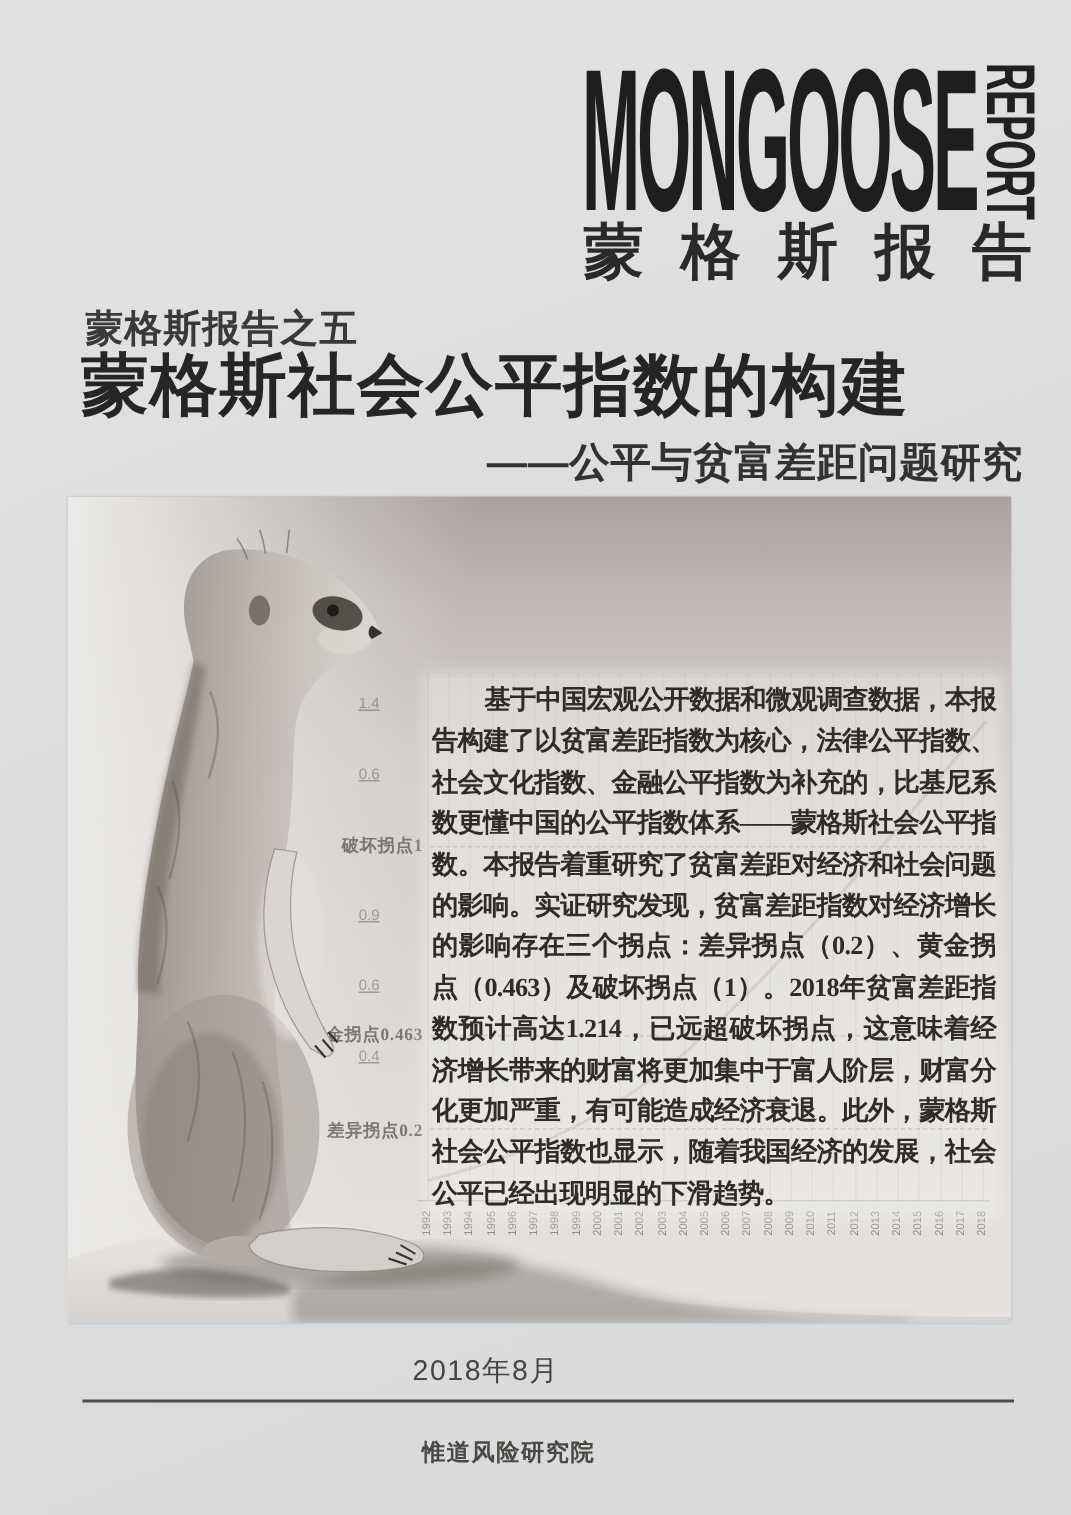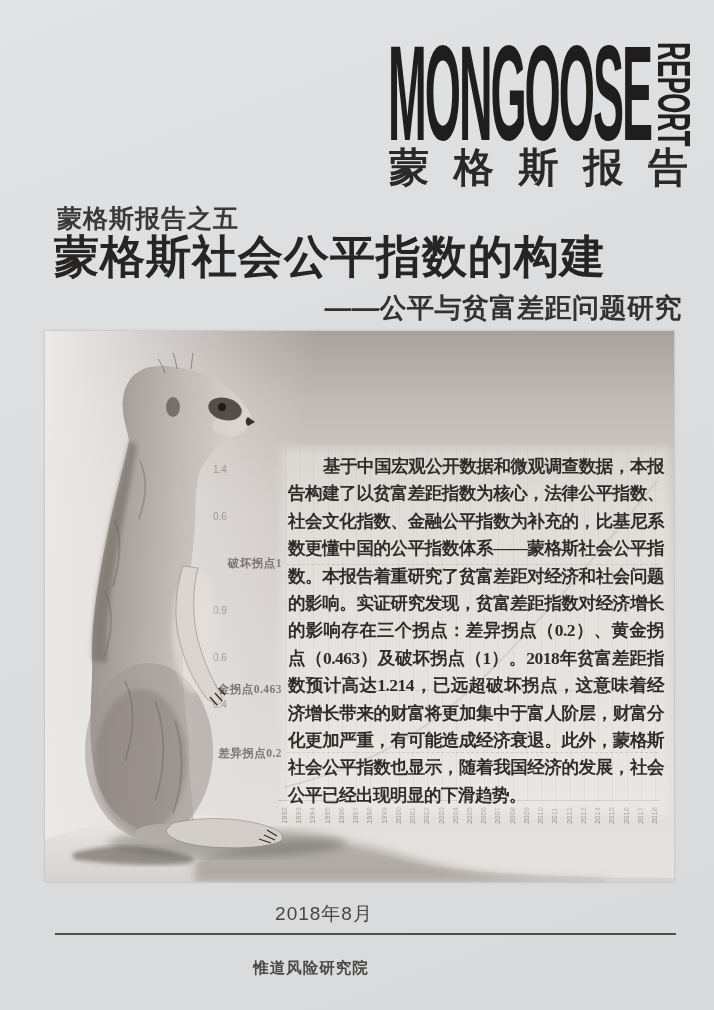--- a/index.html
+++ b/index.html
@@ -58,21 +58,21 @@
   .chart-layer{position:absolute;left:0;top:0;width:629px;height:551px;}
   .gridline{position:absolute;top:118px;height:352px;width:1px;background:rgba(95,92,88,0.10);}
   .x-axis{position:absolute;left:233px;top:469px;width:382px;height:1px;background:rgba(95,92,88,0.28);}
   .year-label{
     position:absolute;font-size:7.5px;color:rgba(85,82,78,0.60);
     transform:rotate(-90deg);transform-origin:center;white-space:nowrap;
     font-family:"Liberation Sans",sans-serif;
   }
   .ytick{
     position:absolute;font-size:10px;color:rgba(105,100,95,0.55);
-    width:40px;text-align:left;font-family:"Liberation Sans",sans-serif;
+    width:40px;text-align:right;font-family:"Liberation Sans",sans-serif;text-decoration:underline;
   }
   .inflect-label{
     position:absolute;width:112px;left:125px;text-align:right;
     font-size:11.5px;font-weight:600;color:rgba(98,93,88,0.80);
     font-family:"Liberation Serif",serif;white-space:nowrap;letter-spacing:0.5px;
   }
   .inflect-line{
     position:absolute;left:242px;width:371px;height:0;
     border-top:1px dashed rgba(110,105,100,0.38);
   }
@@ -90,21 +90,21 @@
   .pub-date{
     position:absolute;left:0;top:901px;width:648px;text-align:center;
     font-size:19px;color:#47453f;letter-spacing:1px;
   }
   .footer-rule{
     position:absolute;left:55px;top:933px;width:621px;height:2px;background:#504e4b;
   }
   .footer-orgs{
     position:absolute;left:0;top:958px;width:622px;
     display:flex;justify-content:center;
-    font-size:15.5px;font-weight:600;color:#4a4843;letter-spacing:1px;
+    font-size:15.5px;font-weight:600;color:#4a4843;letter-spacing:1px;padding-left:28px;
   }
 </style>
 </head>
 <body>
 
 <div class="wordmark">MONGOOSE</div>
 <div class="wordmark-side">REPORT</div>
 <div class="logo-cn" id="logo-cn">
     <span>蒙</span>
     <span>格</span>

